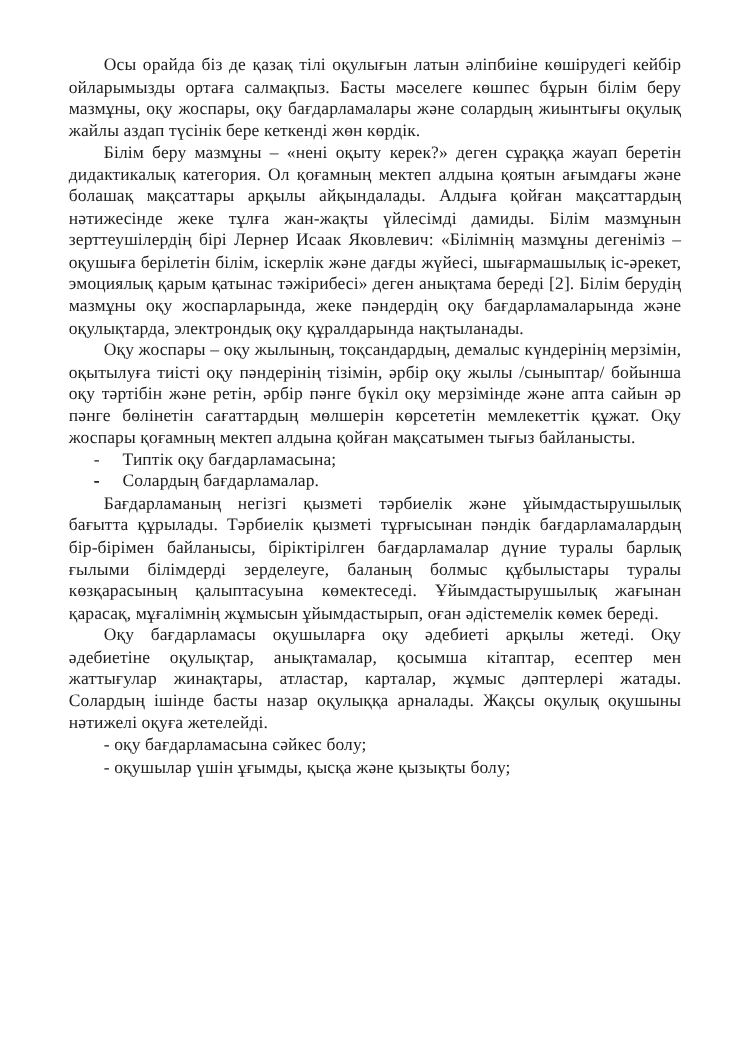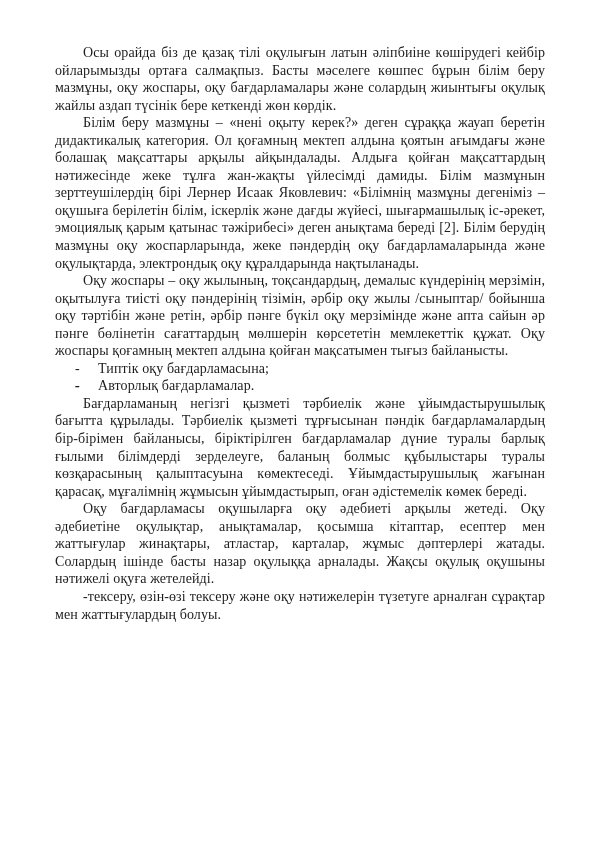--- a/index.html
+++ b/index.html
@@ -60,20 +60,22 @@
 </head>
 <body>
 
 <div class="page">
   <main class="text-body" id="text-body">
       <p class="para body-indent">Осы орайда біз де қазақ тілі оқулығын латын әліпбиіне көшірудегі кейбір ойларымызды ортаға салмақпыз. Басты мәселеге көшпес бұрын білім беру мазмұны, оқу жоспары, оқу бағдарламалары және солардың жиынтығы оқулық жайлы аздап түсінік бере кеткенді жөн көрдік.</p>
       <p class="para body-indent">Білім беру мазмұны – «нені оқыту керек?» деген сұраққа жауап беретін дидактикалық категория. Ол қоғамның мектеп алдына қоятын ағымдағы және болашақ мақсаттары арқылы айқындалады. Алдыға қойған мақсаттардың нәтижесінде жеке тұлға жан-жақты үйлесімді дамиды. Білім мазмұнын зерттеушілердің бірі Лернер Исаак Яковлевич: «Білімнің мазмұны дегеніміз – оқушыға берілетін білім, іскерлік және дағды жүйесі, шығармашылық іс-әрекет, эмоциялық қарым қатынас тәжірибесі» деген анықтама береді [2]. Білім берудің мазмұны оқу жоспарларында, жеке пәндердің оқу бағдарламаларында және оқулықтарда, электрондық оқу құралдарында нақтыланады.</p>
       <p class="para body-indent">Оқу жоспары – оқу жылының, тоқсандардың, демалыс күндерінің мерзімін, оқытылуға тиісті оқу пәндерінің тізімін, әрбір оқу жылы /сыныптар/ бойынша оқу тәртібін және ретін, әрбір пәнге бүкіл оқу мерзімінде және апта сайын әр пәнге бөлінетін сағаттардың мөлшерін көрсететін мемлекеттік құжат. Оқу жоспары қоғамның мектеп алдына қойған мақсатымен тығыз байланысты.</p>
       <p class="para list-dash"><span class="marker">-</span><span>Типтік оқу бағдарламасына;</span></p>
       <p class="para list-dash"><span class="marker">-</span></p>
-      <p class="para list-dash"><span class="marker">-</span><span>Авторлық бағдарламалар.</span></p>
+      <p class="para list-dash"><span class="marker">-</span><span>Солардың бағдарламалар.</span></p>
       <p class="para body-indent">Бағдарламаның негізгі қызметі тәрбиелік және ұйымдастырушылық бағытта құрылады. Тәрбиелік қызметі тұрғысынан пәндік бағдарламалардың бір-бірімен байланысы, біріктірілген бағдарламалар дүние туралы барлық ғылыми білімдерді зерделеуге, баланың болмыс құбылыстары туралы көзқарасының қалыптасуына көмектеседі. Ұйымдастырушылық жағынан қарасақ, мұғалімнің жұмысын ұйымдастырып, оған әдістемелік көмек береді.</p>
       <p class="para body-indent">Оқу бағдарламасы оқушыларға оқу әдебиеті арқылы жетеді. Оқу әдебиетіне оқулықтар, анықтамалар, қосымша кітаптар, есептер мен жаттығулар жинақтары, атластар, карталар, жұмыс дәптерлері жатады. Солардың ішінде басты назар оқулыққа арналады. Жақсы оқулық оқушыны нәтижелі оқуға жетелейді.</p>
+      <p class="para body-indent">- оқу бағдарламасына сәйкес болу;</p>
+      <p class="para body-indent">- оқушылар үшін ұғымды, қысқа және қызықты болу;</p>
       <p class="para body-indent">-тексеру, өзін-өзі тексеру және оқу нәтижелерін түзетуге арналған сұрақтар мен жаттығулардың болуы.</p>
       <p class="para body-indent">- тілі балалардың жас ерекшеліктеріне сәйкес болуы керек;</p>
     </main>
   <footer class="page-number">410</footer>
 </div>
 
 </body></html>

